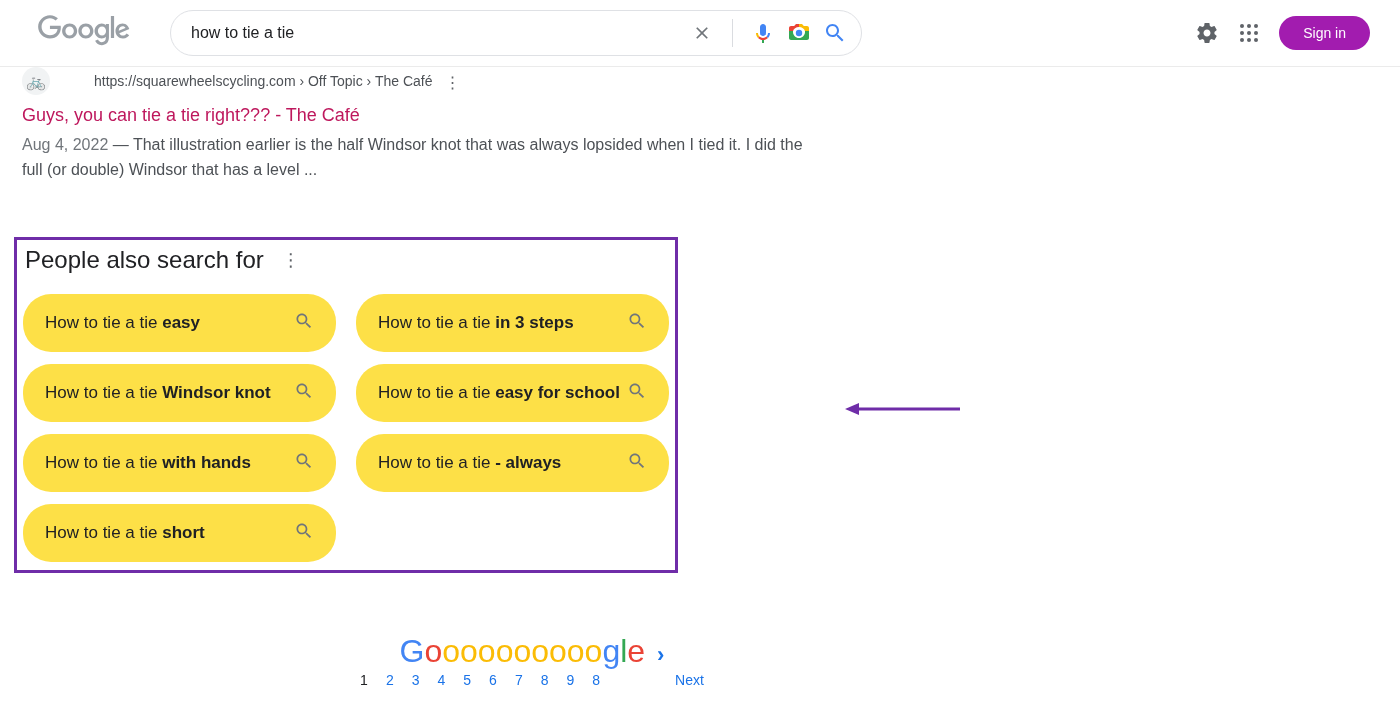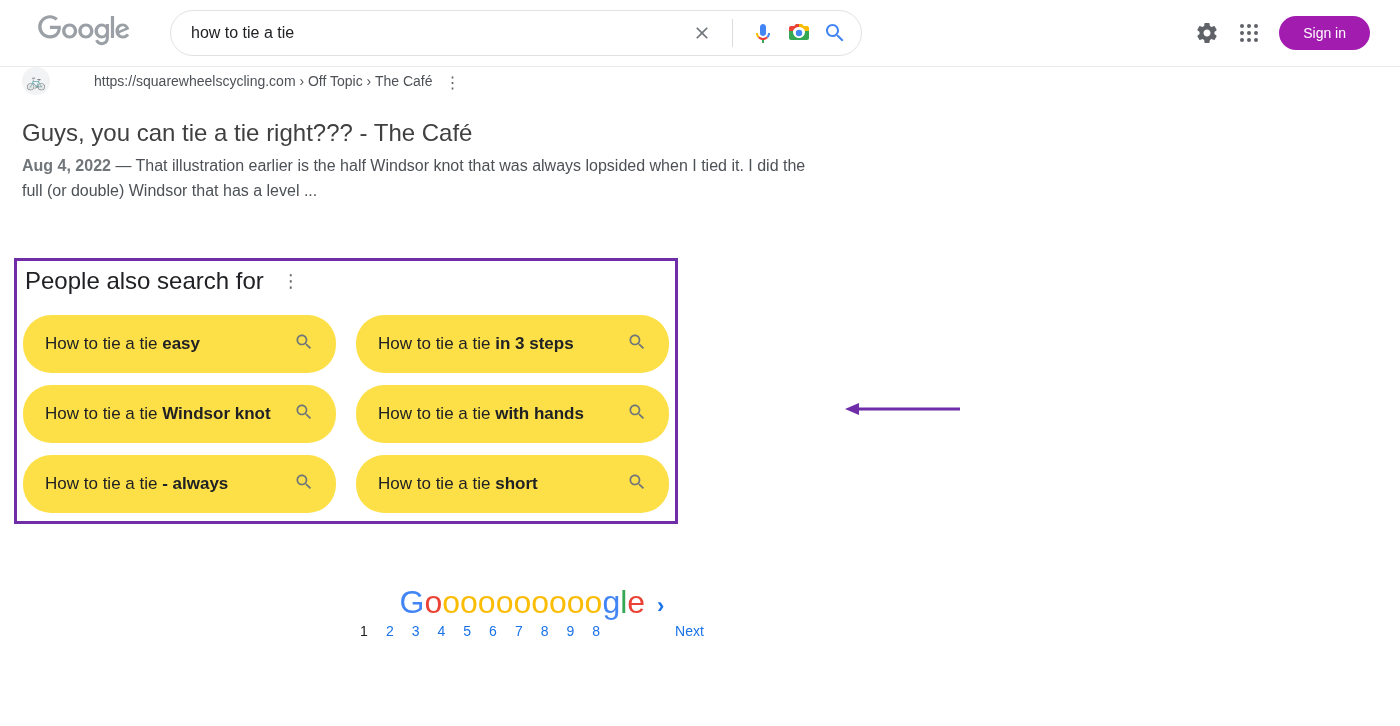--- a/index.html
+++ b/index.html
@@ -22,23 +22,23 @@
     
     
     .result { margin-top: 0; }
     .result-header { display: flex; align-items: center; gap: 12px; }
     .favicon { width: 28px; height: 28px; border-radius: 50%; background: #f1f3f4; display: flex; align-items: center; justify-content: center; font-size: 16px; flex-shrink: 0; }
     .result-meta { display: flex; flex-direction: column; }
     .site-name { font-size: 14px; color: #202124; overflow: hidden; height: 0; }
     .url-wrap { display: flex; align-items: flex-start; gap: 8px; margin-top: 2px; margin-left: 32px;}
     .breadcrumb { font-size: 14px; color: #4d5156; }
     .more-dots { color: #5f6368; cursor: pointer; padding: 0 4px; }
-    .result-title { display: block; color: #404040; font-size: 24px; font-weight: 400; margin-top: 24px; text-decoration: none; }
+    .result-title { display: block; color: #be185d; font-size: 18px; font-weight: 400; margin-top: 10px; text-decoration: none; }
     .result-snippet { color: #4d5156; font-size: 16px; line-height: 1.58; margin-top: 6px; }
-    .snippet-date { color: #70757a; font-weight: bold; }
+    .snippet-date { color: #70757a; }
     
     
     .pasf-wrap { border: 3px solid #6f2da8; margin-top: 54px; margin-left: -8px; padding: 6px 6px 8px 6px; width: 664px; position: relative; }
     .pasf-heading { display: flex; align-items: center; gap: 14px; font-size: 24px; color: #202124; margin-bottom: 20px; padding-left: 2px;}
     .pasf-heading .more-dots { font-size: 18px; }
     .pasf-grid { display: grid; grid-template-columns: 1fr 1fr; gap: 12px 20px; }
     .pasf-item { background: #fde047; border-radius: 28px; height: 58px; display: flex; align-items: center; justify-content: space-between; padding: 0 22px; cursor: pointer; }
     .pasf-item .text { font-size: 17px; color: #202124; }
     .pasf-item .mag { color: #70757a; }
     
@@ -170,20 +170,26 @@
               <path d="M15.5 14h-.79l-.28-.27C15.41 12.59 16 11.11 16 9.5 16 5.91 13.09 3 9.5 3S3 5.91 3 9.5 5.91 16 9.5 16c1.61 0 3.09-.59 4.23-1.57l.27.28v.79l5 4.99L20.49 19l-4.99-5zm-6 0C7.01 14 5 11.99 5 9.5S7.01 5 9.5 5 14 7.01 14 9.5 11.99 14 9.5 14z"></path>
             </svg></span>
         </div>
         <div class="pasf-item">
           <span class="text">How to tie a tie <b>Windsor knot</b></span>
           <span class="mag"><svg viewBox="0 0 24 24" fill="#70757a">
               <path d="M15.5 14h-.79l-.28-.27C15.41 12.59 16 11.11 16 9.5 16 5.91 13.09 3 9.5 3S3 5.91 3 9.5 5.91 16 9.5 16c1.61 0 3.09-.59 4.23-1.57l.27.28v.79l5 4.99L20.49 19l-4.99-5zm-6 0C7.01 14 5 11.99 5 9.5S7.01 5 9.5 5 14 7.01 14 9.5 11.99 14 9.5 14z"></path>
             </svg></span>
         </div>
         <div class="pasf-item">
+          <span class="text">How to tie a tie <b>easy for school</b></span>
+          <span class="mag"><svg viewBox="0 0 24 24" fill="#70757a">
+              <path d="M15.5 14h-.79l-.28-.27C15.41 12.59 16 11.11 16 9.5 16 5.91 13.09 3 9.5 3S3 5.91 3 9.5 5.91 16 9.5 16c1.61 0 3.09-.59 4.23-1.57l.27.28v.79l5 4.99L20.49 19l-4.99-5zm-6 0C7.01 14 5 11.99 5 9.5S7.01 5 9.5 5 14 7.01 14 9.5 11.99 14 9.5 14z"></path>
+            </svg></span>
+        </div>
+        <div class="pasf-item">
           <span class="text">How to tie a tie <b>with hands</b></span>
           <span class="mag"><svg viewBox="0 0 24 24" fill="#70757a">
               <path d="M15.5 14h-.79l-.28-.27C15.41 12.59 16 11.11 16 9.5 16 5.91 13.09 3 9.5 3S3 5.91 3 9.5 5.91 16 9.5 16c1.61 0 3.09-.59 4.23-1.57l.27.28v.79l5 4.99L20.49 19l-4.99-5zm-6 0C7.01 14 5 11.99 5 9.5S7.01 5 9.5 5 14 7.01 14 9.5 11.99 14 9.5 14z"></path>
             </svg></span>
         </div>
         <div class="pasf-item">
           <span class="text">How to tie a tie<b> - always</b></span>
           <span class="mag"><svg viewBox="0 0 24 24" fill="#70757a">
               <path d="M15.5 14h-.79l-.28-.27C15.41 12.59 16 11.11 16 9.5 16 5.91 13.09 3 9.5 3S3 5.91 3 9.5 5.91 16 9.5 16c1.61 0 3.09-.59 4.23-1.57l.27.28v.79l5 4.99L20.49 19l-4.99-5zm-6 0C7.01 14 5 11.99 5 9.5S7.01 5 9.5 5 14 7.01 14 9.5 11.99 14 9.5 14z"></path>
             </svg></span>

